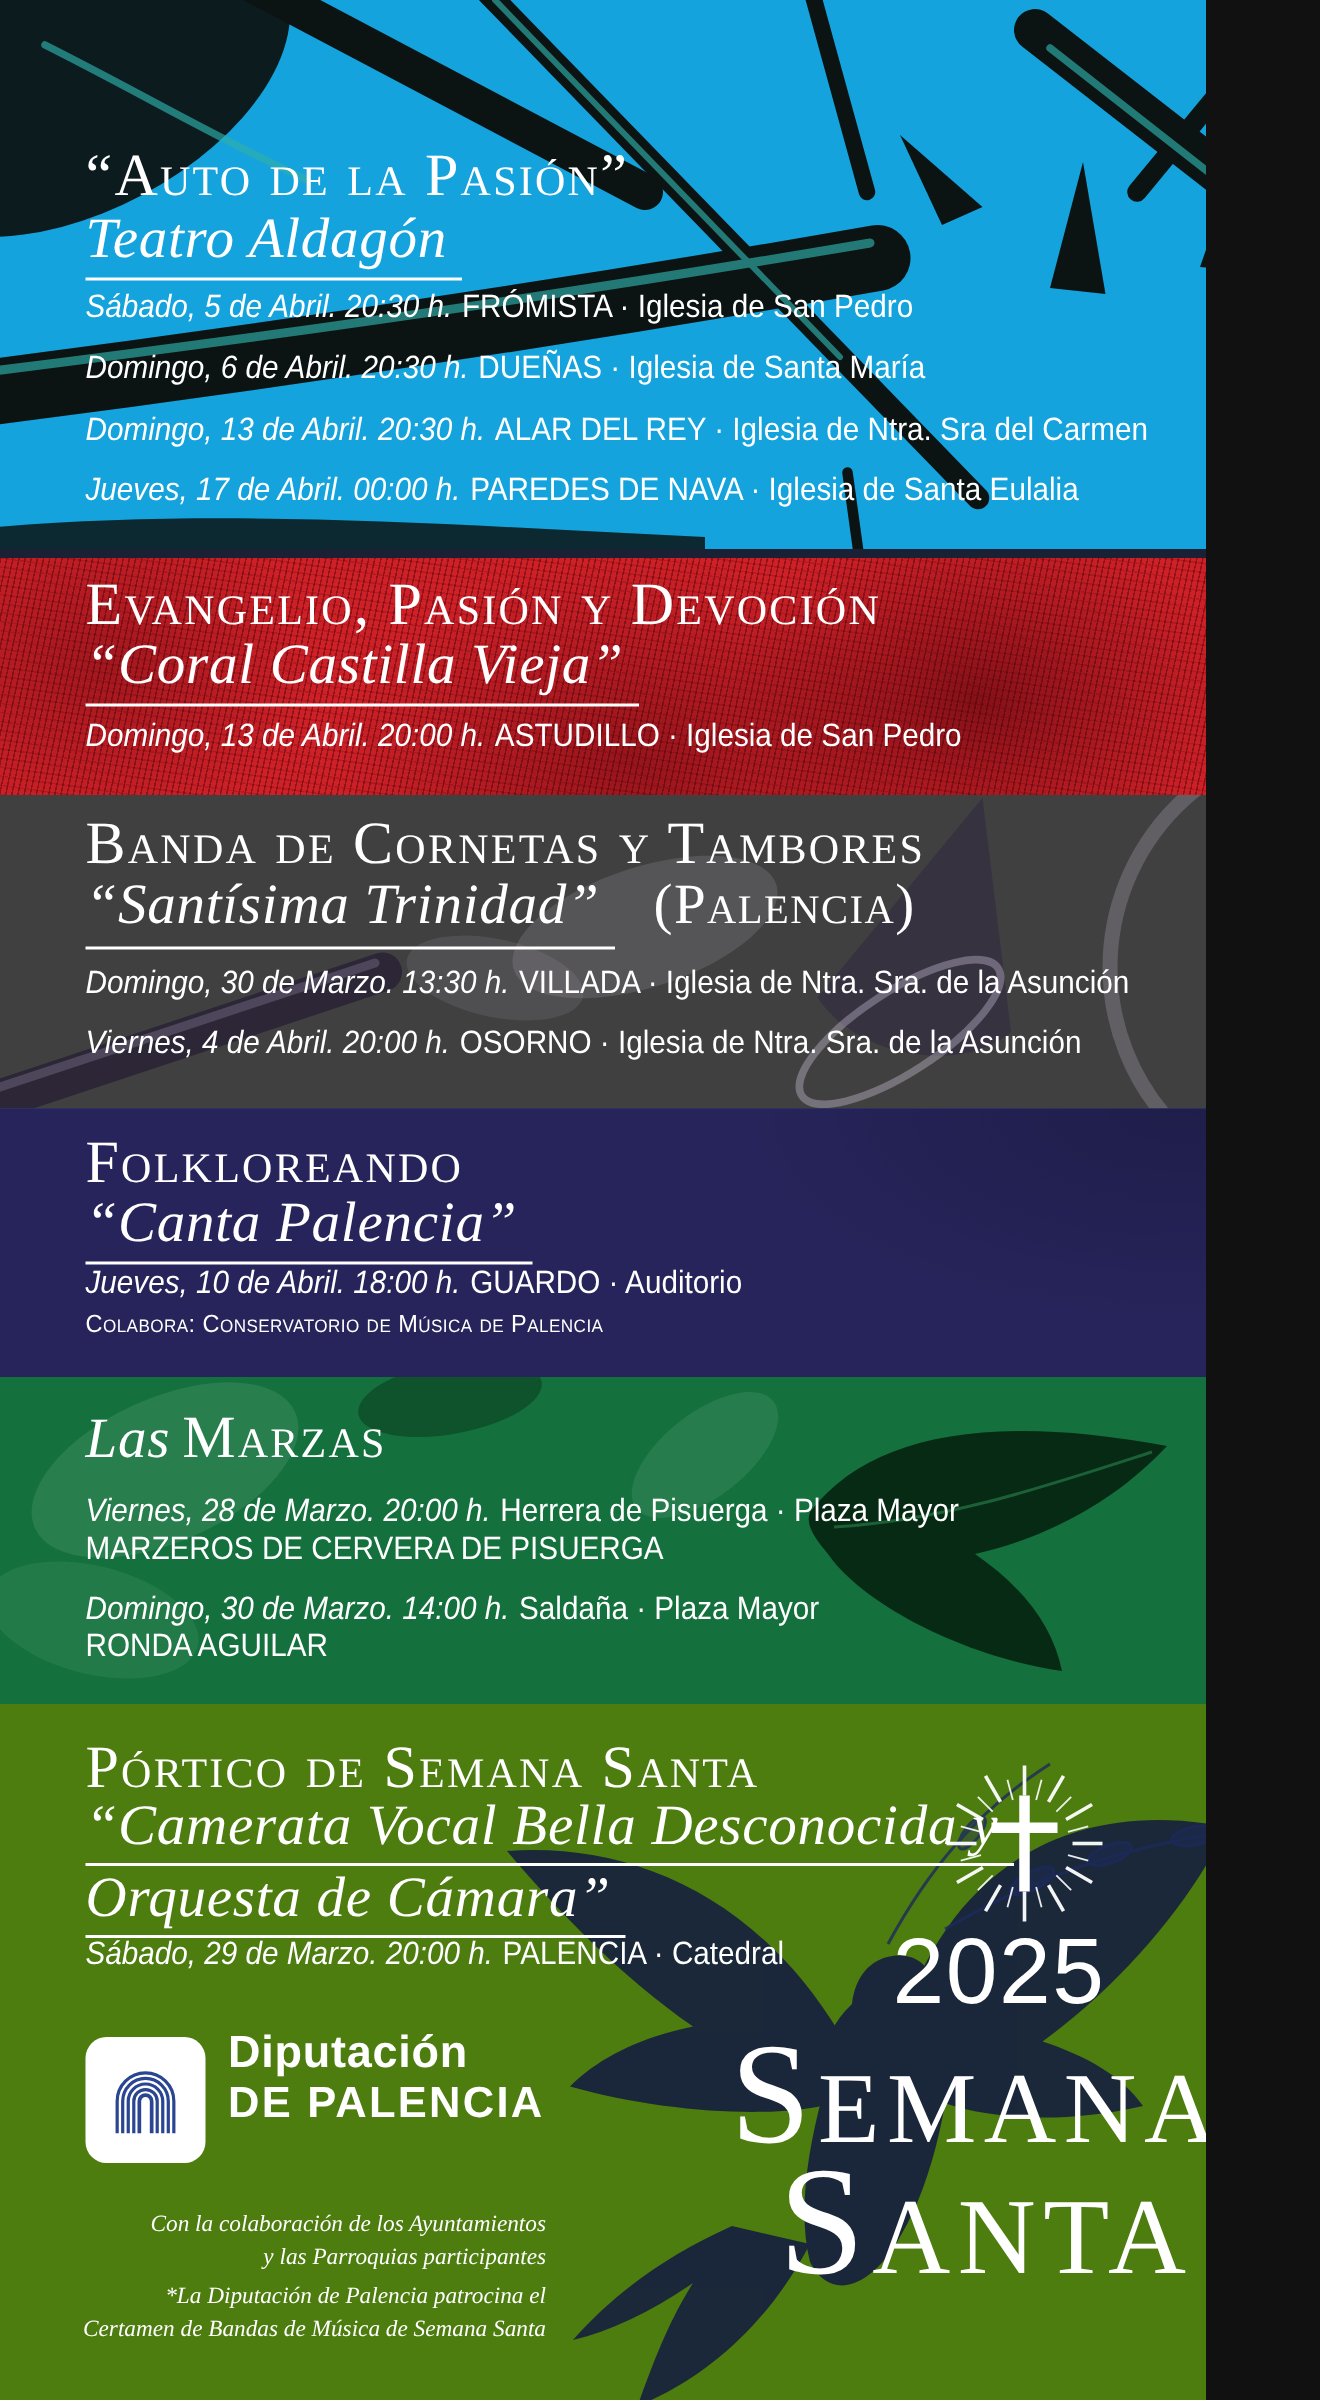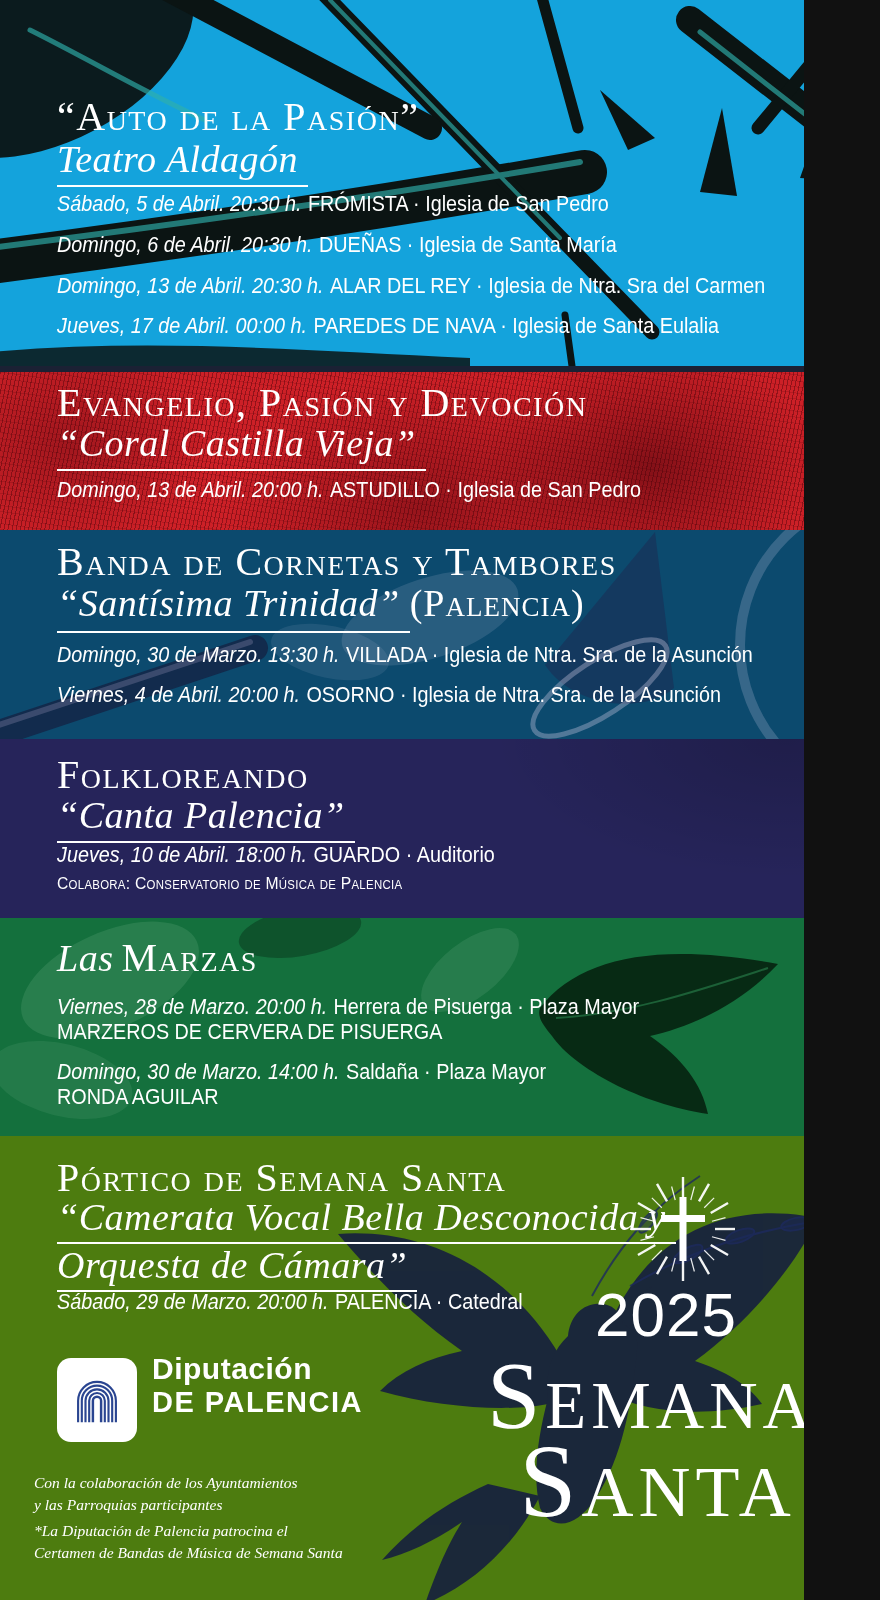--- a/index.html
+++ b/index.html
@@ -1,60 +1,60 @@
 <!DOCTYPE html>
 <html><head>
 <meta charset="utf-8">
 <style>
   html,body{margin:0;padding:0;background:#111;}
   .poster{position:relative;width:804px;height:1600px;overflow:hidden;
     font-family:"Liberation Sans",sans-serif;color:#fff;background:#2A4591;}
   .band{position:absolute;left:0;width:880px;overflow:hidden;}
   .band-cyan  {top:0;      height:366px;background:#14A3DC;}
   .band-red   {top:366px;  height:164px;background:#CD2027;border-top:6px solid #1B2134;box-sizing:border-box;}
-  .band-purple{top:530px;  height:209px;background:#0c4a6e;}
+  .band-purple{top:530px;  height:209px;background:#404040;}
   .band-navy  {top:739px;  height:179px;background:#26245A;padding-left:46px;}
   .band-green {top:918px;  height:218px;background:#14703D;}
   .band-blue  {top:1136px; height:464px;background:#4d7c0f;}
   .art{position:absolute;left:0;top:0;}
   .tex{position:absolute;inset:0;
     background:
       radial-gradient(ellipse 240px 170px at 74% 60%, rgba(60,0,8,.50), transparent 70%),
       radial-gradient(ellipse 280px 190px at 48% 85%, rgba(60,0,8,.38), transparent 70%),
       radial-gradient(ellipse 200px 150px at 8% 45%,  rgba(60,0,8,.30), transparent 70%),
       repeating-linear-gradient(102deg, rgba(75,3,9,.45) 0 1px, transparent 1px 4px),
       repeating-linear-gradient(8deg,  rgba(130,12,18,.30) 0 1px, transparent 1px 6px);}
   .navy-vignette{position:absolute;inset:0;
     background:radial-gradient(ellipse 420px 200px at 85% 0%, rgba(0,0,0,.18), transparent 70%);}
   .title{position:absolute;left:57px;margin:0;font-family:"Liberation Serif",serif;font-weight:400;
     font-variant:small-caps;font-size:40px;line-height:1;letter-spacing:1.5px;white-space:nowrap;}
   .subtitle{position:absolute;left:57px;margin:0;font-family:"Liberation Serif",serif;font-weight:400;
     font-style:italic;font-size:38px;line-height:1;letter-spacing:.5px;white-space:nowrap;}
   .u{padding-bottom:7px;border-bottom:2px solid #fff;padding-right:10px;}
-  .sub-suffix{font-style:normal;font-variant:small-caps;letter-spacing:1px;margin-left:0;}
+  .sub-suffix{font-style:normal;font-variant:small-caps;letter-spacing:1px;margin-left:26px;}
   .event{position:absolute;left:57px;font-size:21.5px;line-height:1.15;white-space:nowrap;
     transform:scaleX(.92);transform-origin:0 50%;}
   .event .d{font-style:italic;margin-right:7px;}
   .group{position:absolute;left:57px;font-size:21.5px;white-space:nowrap;
     transform:scaleX(.92);transform-origin:0 50%;}
   .colab{position:absolute;left:57px;top:135px;font-variant:small-caps;font-size:16.5px;letter-spacing:.3px;
     white-space:nowrap;transform:scaleX(.95);transform-origin:0 50%;}
   .las{font-family:"Liberation Serif",serif;font-style:italic;font-size:38px;letter-spacing:.5px;}
   .marzas{font-family:"Liberation Serif",serif;font-variant:small-caps;font-size:40px;letter-spacing:1.5px;margin-left:8px;}
   .title-row{position:absolute;left:57px;top:20px;line-height:1;white-space:nowrap;}
   .sub2{position:absolute;left:57px;top:62px;margin:0;font-family:"Liberation Serif",serif;font-weight:400;
     font-style:italic;font-size:38px;line-height:1;letter-spacing:.5px;}
   .sub2 span{display:block;width:fit-content;padding-bottom:6px;border-bottom:2px solid #fff;
     padding-right:10px;margin-bottom:2px;white-space:nowrap;}
   .logo-box{position:absolute;left:57px;top:222px;width:80px;height:84px;background:#fff;border-radius:14px;}
   .logo-text{position:absolute;left:152px;top:216px;font-weight:700;line-height:1.12;}
   .logo-text .l1{display:block;font-size:30px;letter-spacing:.5px;}
   .logo-text .l2{display:block;font-size:29px;letter-spacing:1.5px;}
-  .note{position:absolute;left:34px;width:310px;font-family:"Liberation Serif",serif;font-style:italic;
-    font-size:15.5px;line-height:1.4;text-align:left;}
+  .note{position:absolute;left:54px;width:310px;font-family:"Liberation Serif",serif;font-style:italic;
+    font-size:15.5px;line-height:1.4;text-align:right;}
   .note1{top:336px;}
   .note2{top:384px;}
   .year{position:absolute;right:143px;top:148px;font-size:62px;line-height:1;letter-spacing:1px;}
   .brand{position:absolute;right:64px;top:216px;text-align:center;font-family:"Liberation Serif",serif;
     font-variant:small-caps;line-height:.92;}
   .brand .b1{display:block;font-size:96px;letter-spacing:5px;}
   .brand .b2{display:block;font-size:103px;letter-spacing:5px;margin-top:-6px;margin-right:-12px;}
 </style>
 </head>
 <body>

